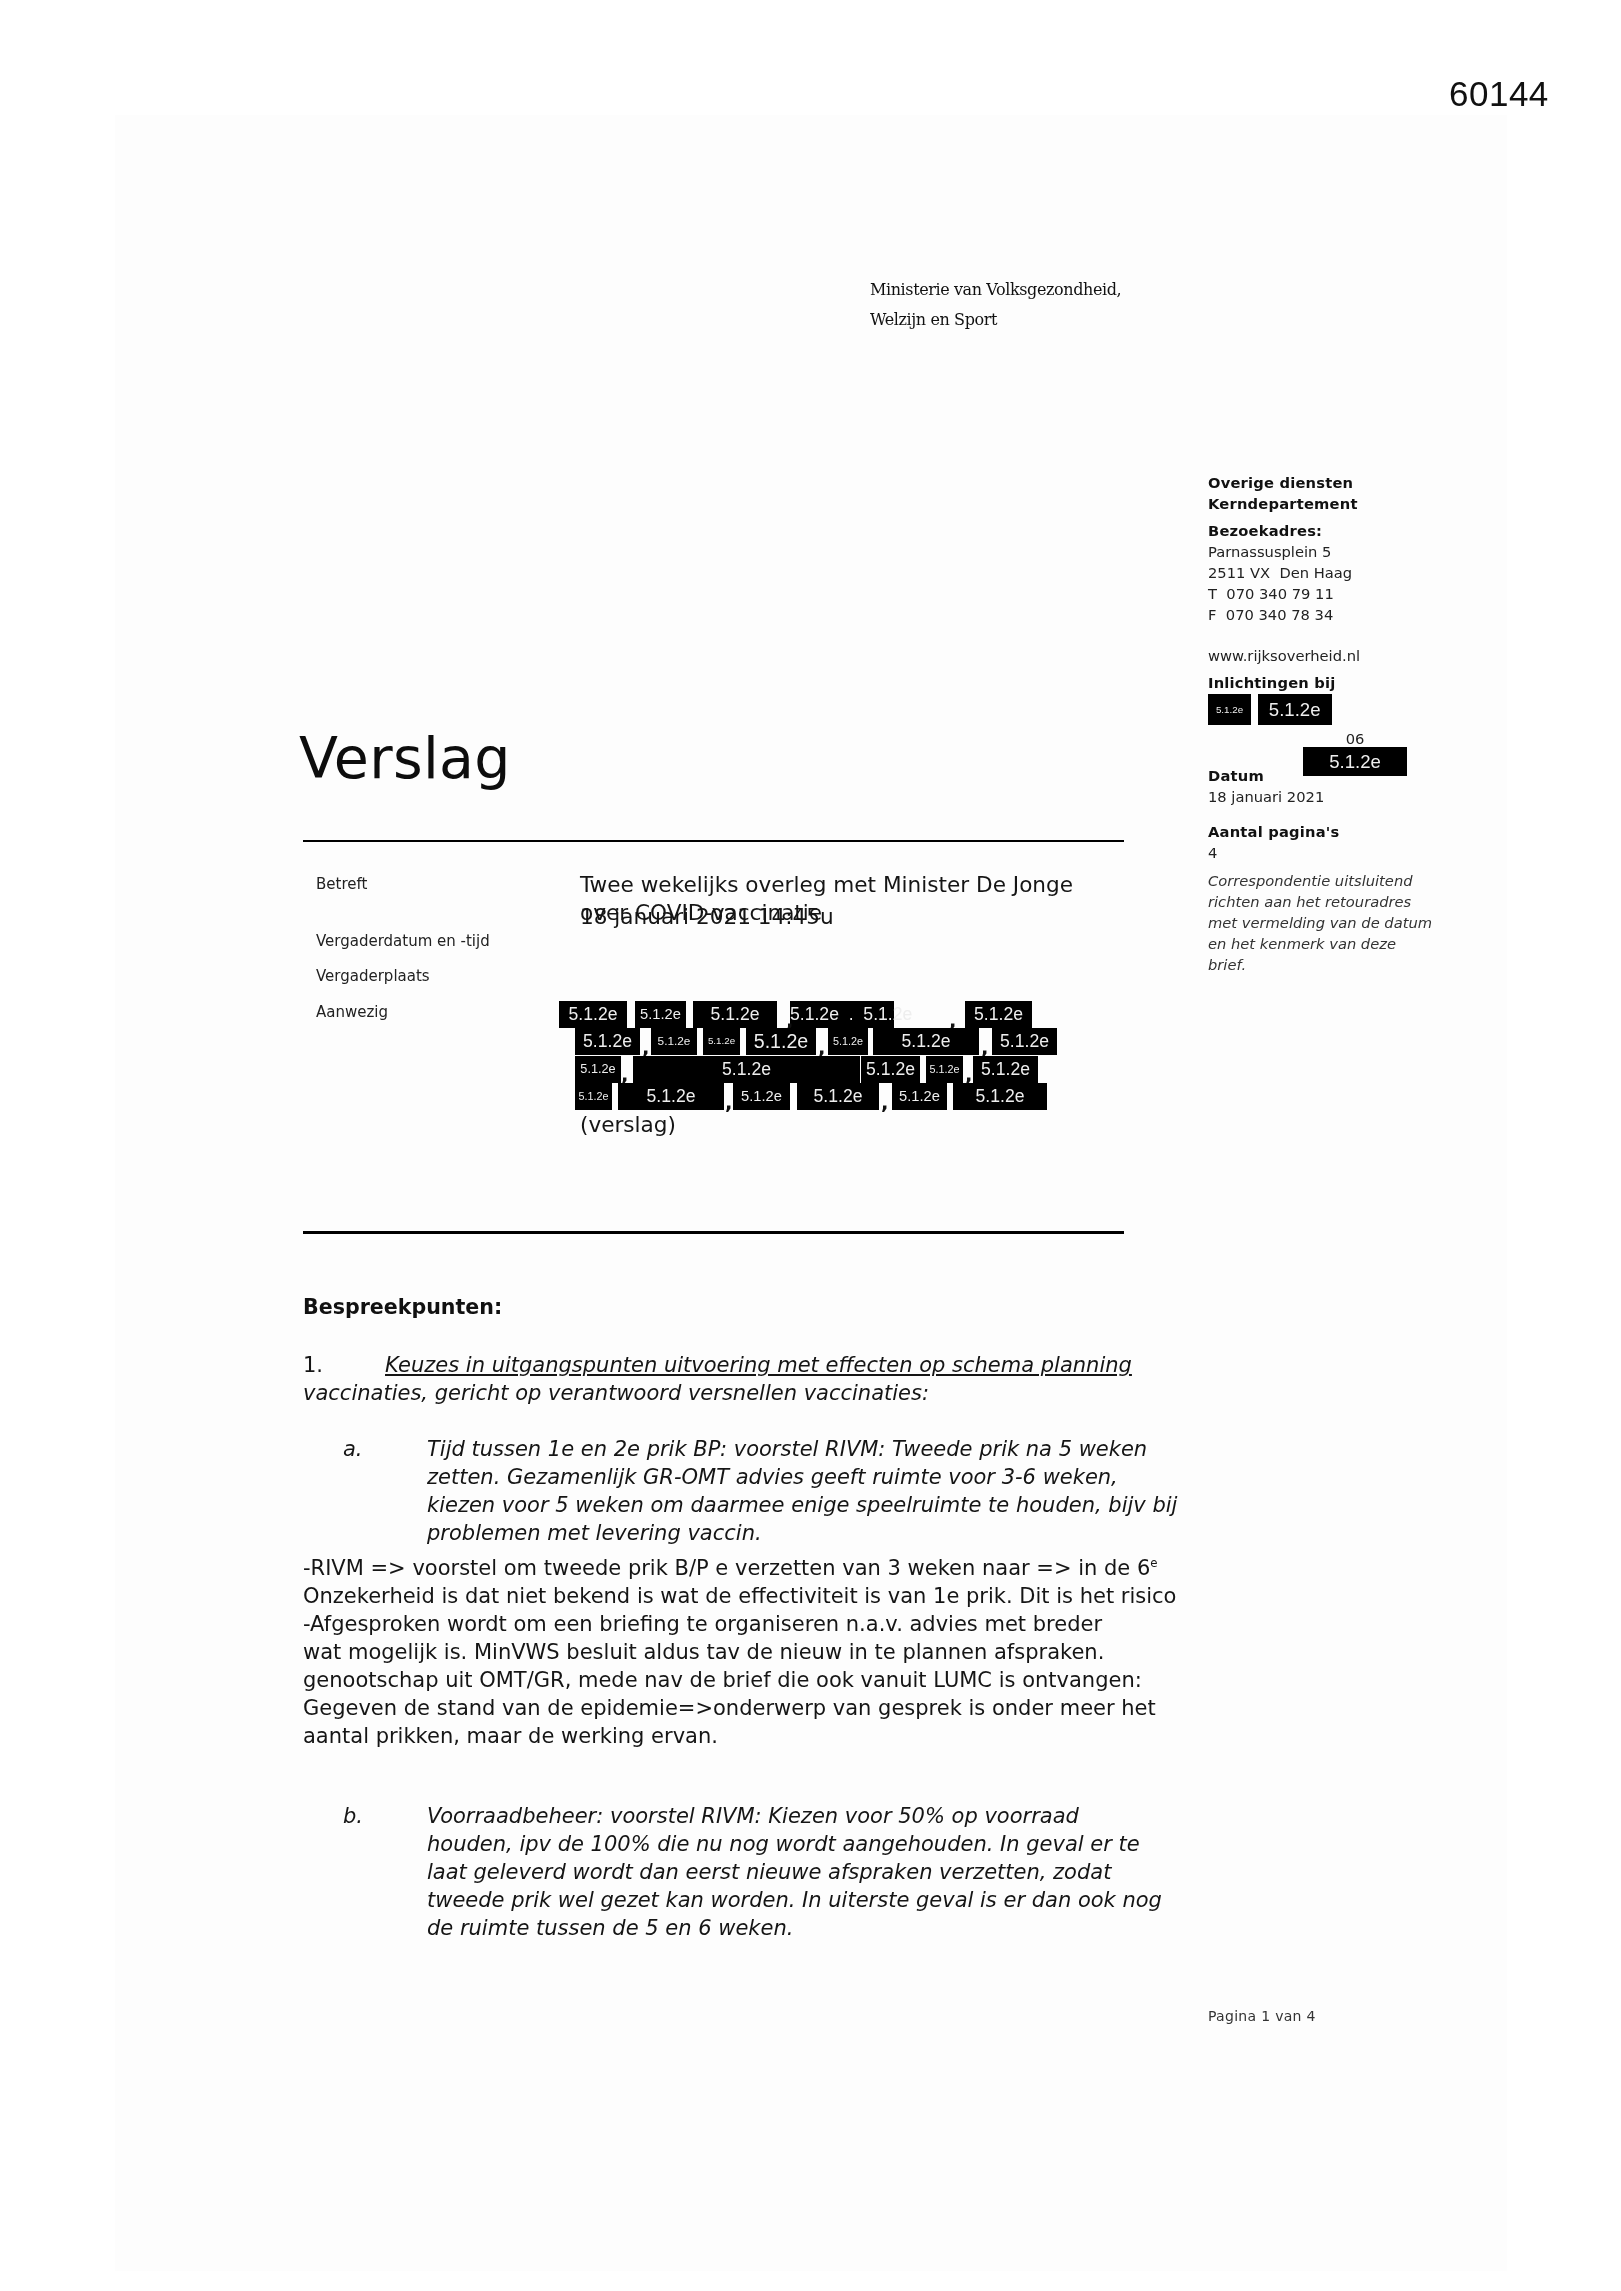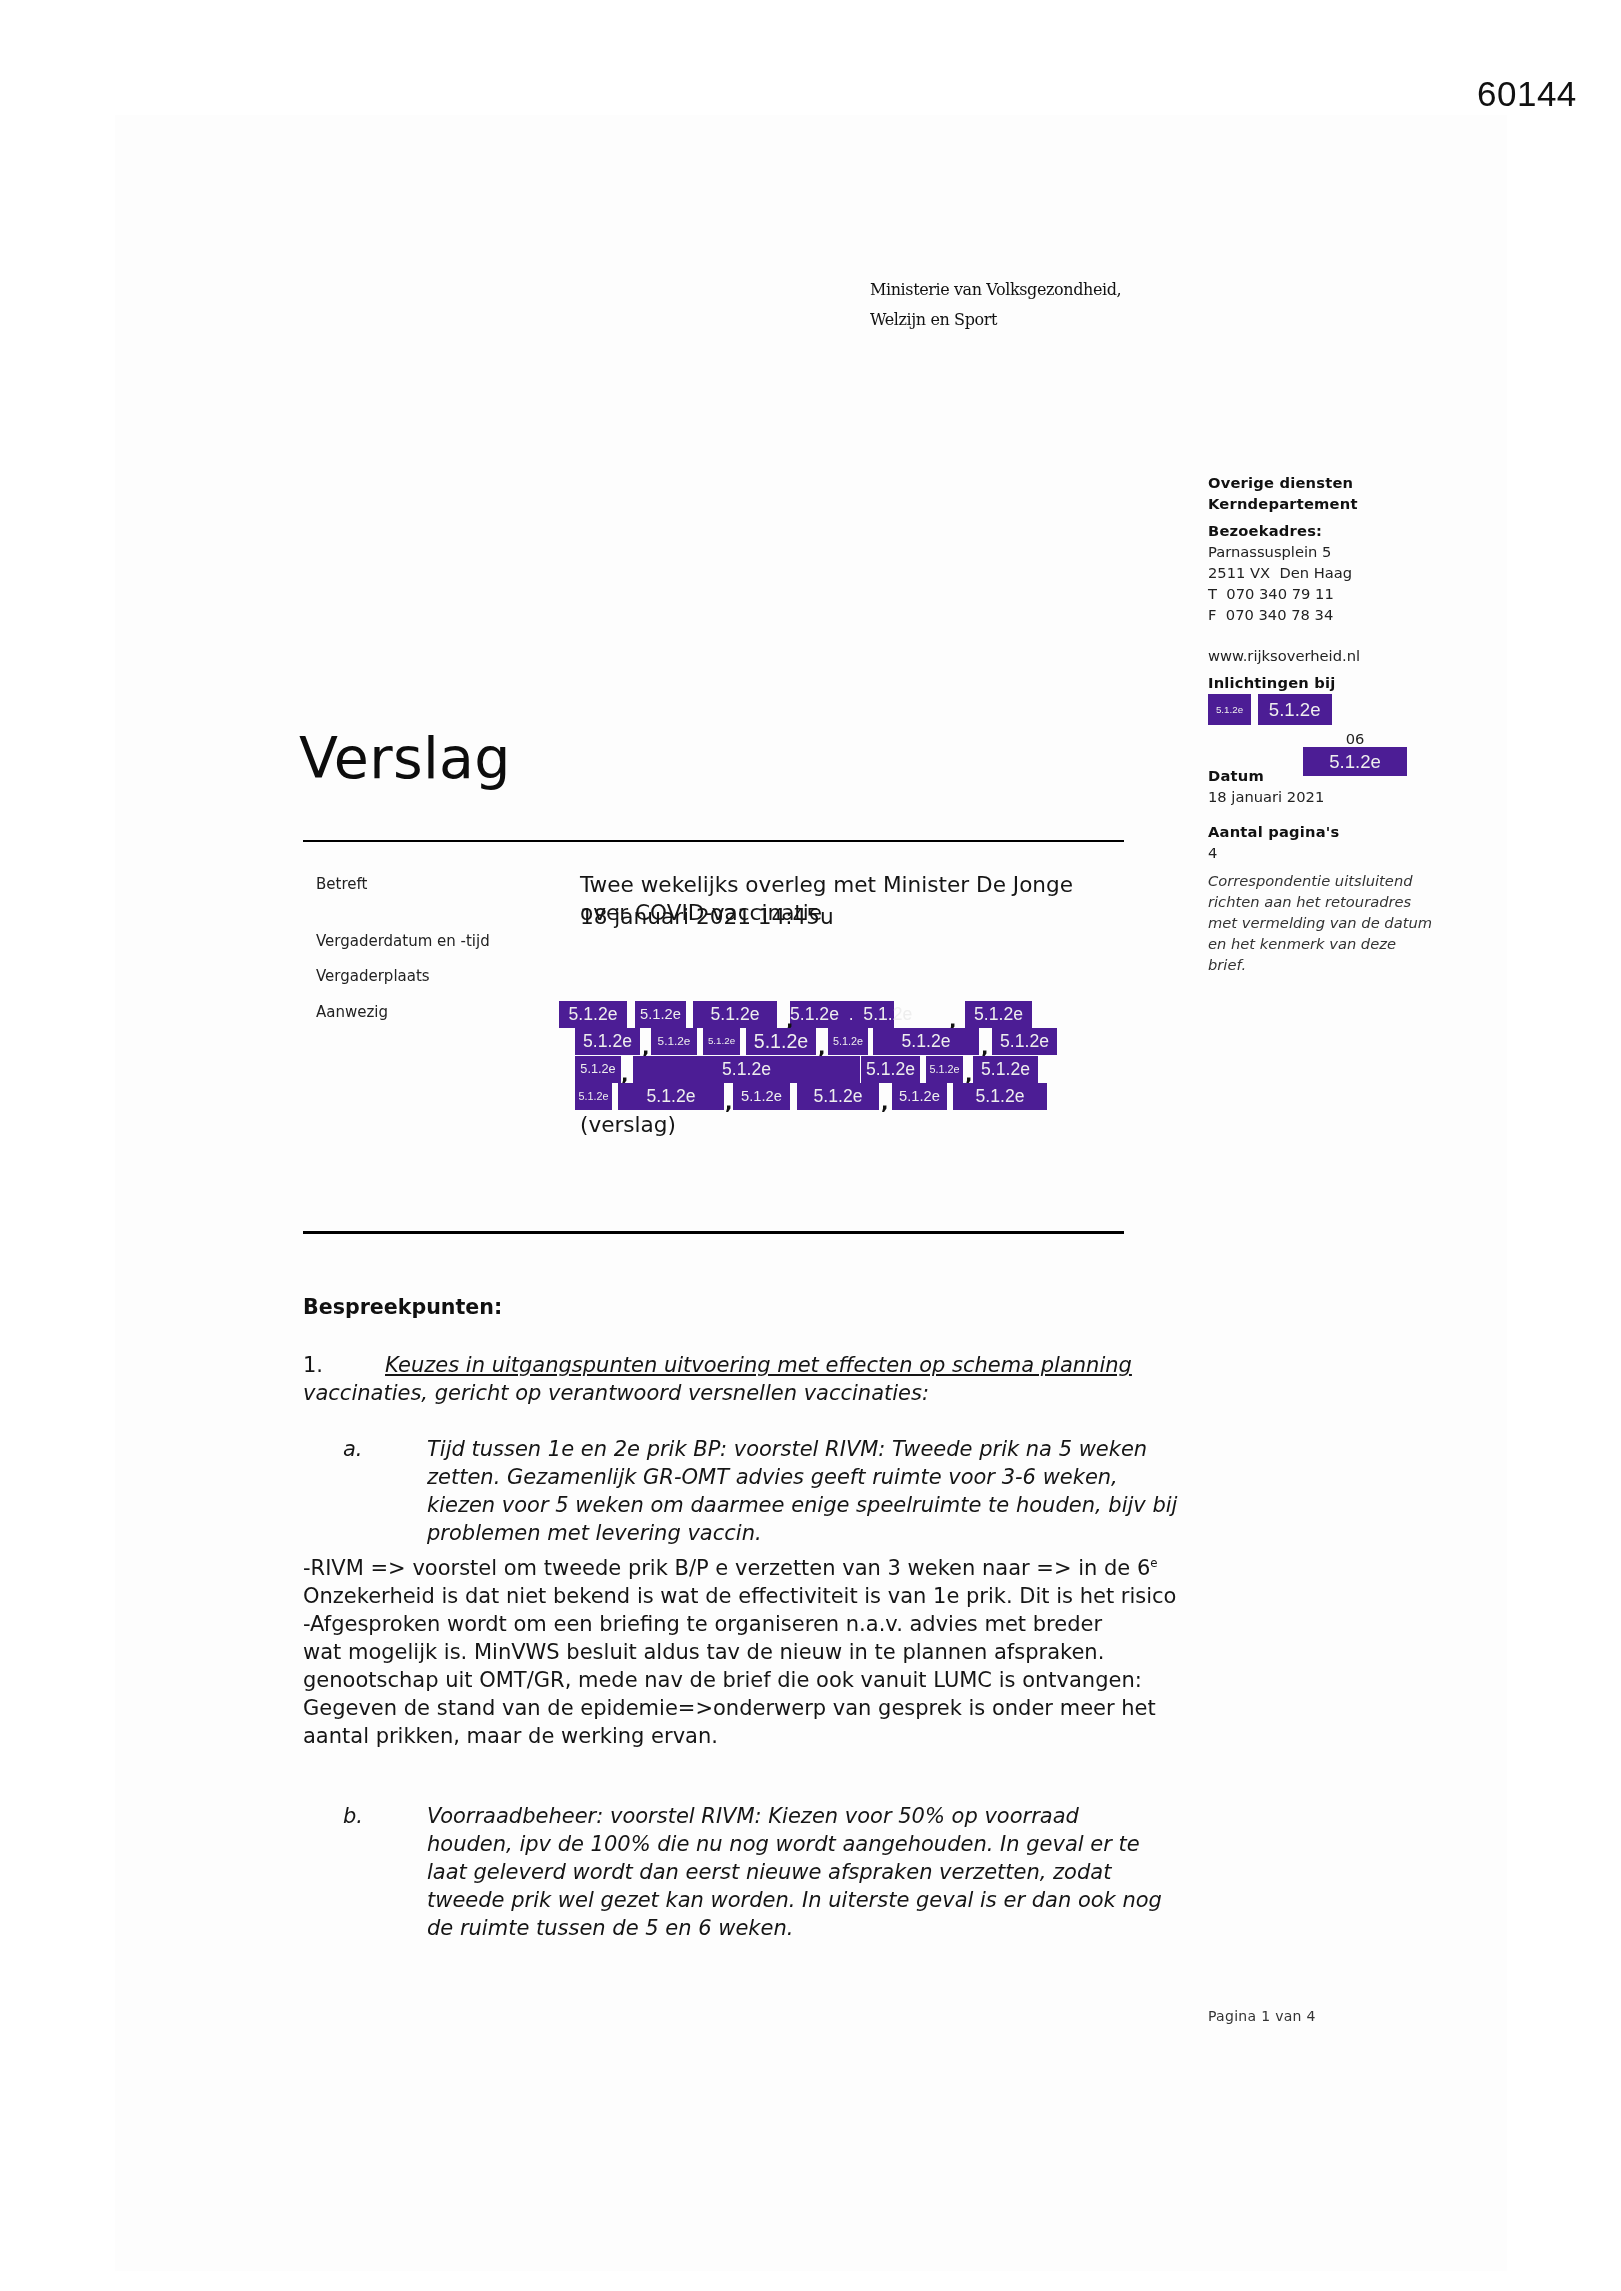--- a/index.html
+++ b/index.html
@@ -8,34 +8,34 @@
     background: #ffffff; color: #111;
     font-family: "DejaVu Sans", sans-serif;
   }
   .page-tint {
     position: absolute; left: 115px; top: 115px; width: 1392px; height: 2156px;
     background: #fdfdfd;
   }
   .abs { position: absolute; }
   .doc-number {
     left: 1449px; top: 74px; font-family: "Liberation Sans", sans-serif;
-    font-size: 35px; color: #111; letter-spacing: 0.5px; margin-left: 28px;
+    font-size: 35px; color: #111; letter-spacing: 0.5px;
   }
   .ministry {
     left: 870px; top: 275px; font-family: "DejaVu Serif", serif;
     font-size: 16px; line-height: 30px; color: #111; letter-spacing: -0.4px;
   }
   .side { left: 1208px; top: 472px; width: 294px; font-size: 14.7px; color: #222; }
   .side .bold { font-weight: bold; color: #111; letter-spacing: 0.2px; }
   .side .line { height: 21px; line-height: 21px; white-space: nowrap; }
   .side .gap { height: 20.6px; }
   .side .gap-s { height: 5.9px; }
   .side .italic { font-style: italic; color: #333; }
   .redact {
-    display: inline-block; background: #4c1d95; color: #eeeeee;
+    display: inline-block; background: #000000; color: #eeeeee;
     font-family: "Liberation Sans", sans-serif; text-align: center;
     vertical-align: top; box-sizing: border-box;
   }
   .title {
     left: 299px; top: 725px; font-size: 57px; color: #0d0d0d; letter-spacing: 0.3px;
   }
   .rule { left: 303px; width: 821px; background: #000; }
   .meta-label { left: 316px; font-size: 15px; color: #222; }
   .meta-value { left: 580px; font-size: 21.6px; color: #151515; line-height: 28px; }
   .section-head { left: 303px; top: 1295px; font-weight: bold; font-size: 20.6px; color: #111; }

